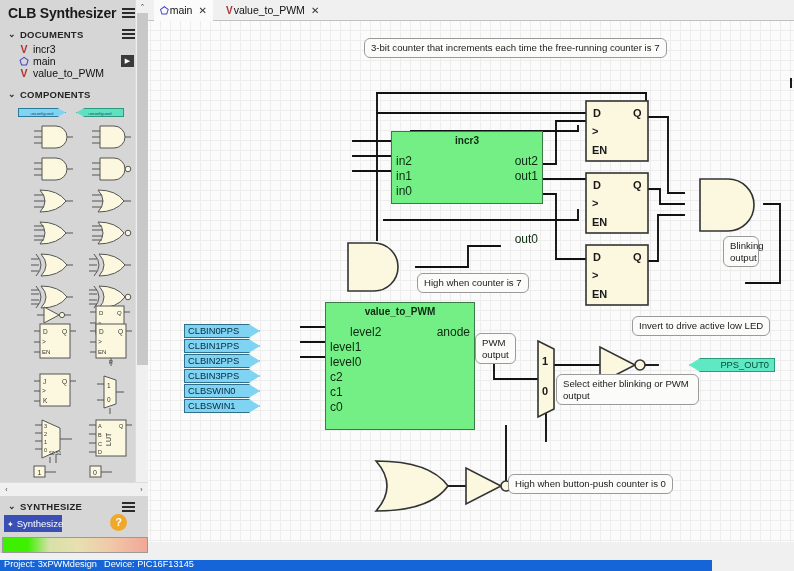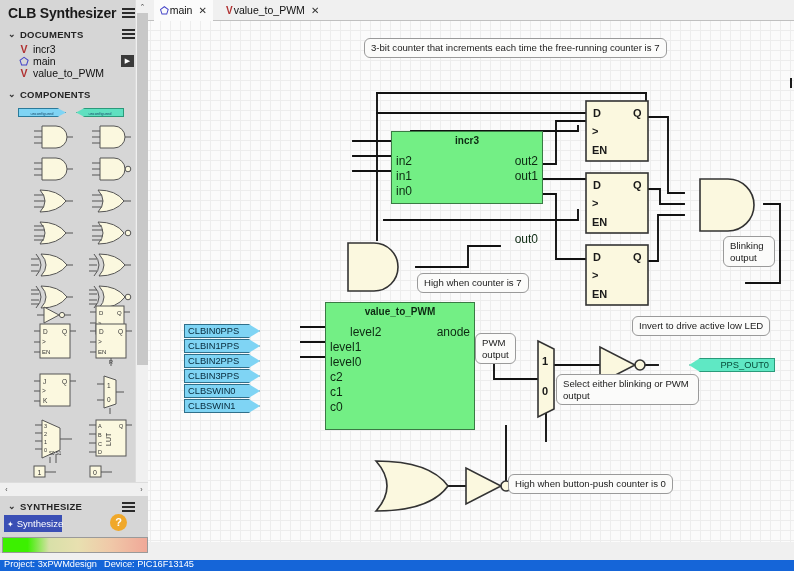--- a/index.html
+++ b/index.html
@@ -222,21 +222,21 @@
   
   #problems-bar {
     position: absolute; left: 148px; top: 542px; width: 646px; height: 18px;
     background: #f0f0f0; border-top: 1px solid #c8c8c8;
   }
   #problems-label {
     position: absolute; left: 23px; top: 3px;
     font-size: 10.5px; font-weight: bold; color: #151515;
   }
   #statusbar {
-    position: absolute; left: 0; top: 560px; width: 794px; height: 11px;
+    position: absolute; left: 0; top: 560px; width: 712px; height: 11px;
     background: #1565d8;
   }
   .status-text {
     position: absolute; top: -1px; font-size: 9.2px; color: #fff;
     white-space: nowrap;
   }
   #status-project { left: 4px; }
   #status-device { left: 104px; }
 </style>
 </head>
@@ -727,21 +727,21 @@
     <div class="io-in" style="left:36px; top:318px;">CLBIN1PPS</div>
     <div class="io-in" style="left:36px; top:333px;">CLBIN2PPS</div>
     <div class="io-in" style="left:36px; top:348px;">CLBIN3PPS</div>
     <div class="io-in" style="left:36px; top:363px;">CLBSWIN0</div>
     <div class="io-in" style="left:36px; top:378px;">CLBSWIN1</div>
 
     <div class="io-out" style="left:541px; top:337px;">PPS_OUT0</div>
 
     <div class="comment" style="left:216px; top:17px;">3-bit counter that increments each time the free-running counter is 7</div>
     <div class="comment" style="left:269px; top:252px;">High when counter is 7</div>
-    <div class="comment wrap" style="left:575px; top:215px; width:52px;">Blinking output</div>
+    <div class="comment wrap" style="left:575px; top:215px; width:36px;">Blinking output</div>
     <div class="comment wrap" style="left:327px; top:312px; width:41px;">PWM output</div>
     <div class="comment" style="left:484px; top:295px;">Invert to drive active low LED</div>
     <div class="comment wrap" style="left:408px; top:353px; width:143px;">Select either blinking or PWM output</div>
     <div class="comment" style="left:360px; top:453px;">High when button-push counter is 0</div>
   </div>
 
 
   <div id="statusbar">
     <div class="status-text" id="status-project">Project: 3xPWMdesign</div>
     <div class="status-text" id="status-device">Device: PIC16F13145</div>

